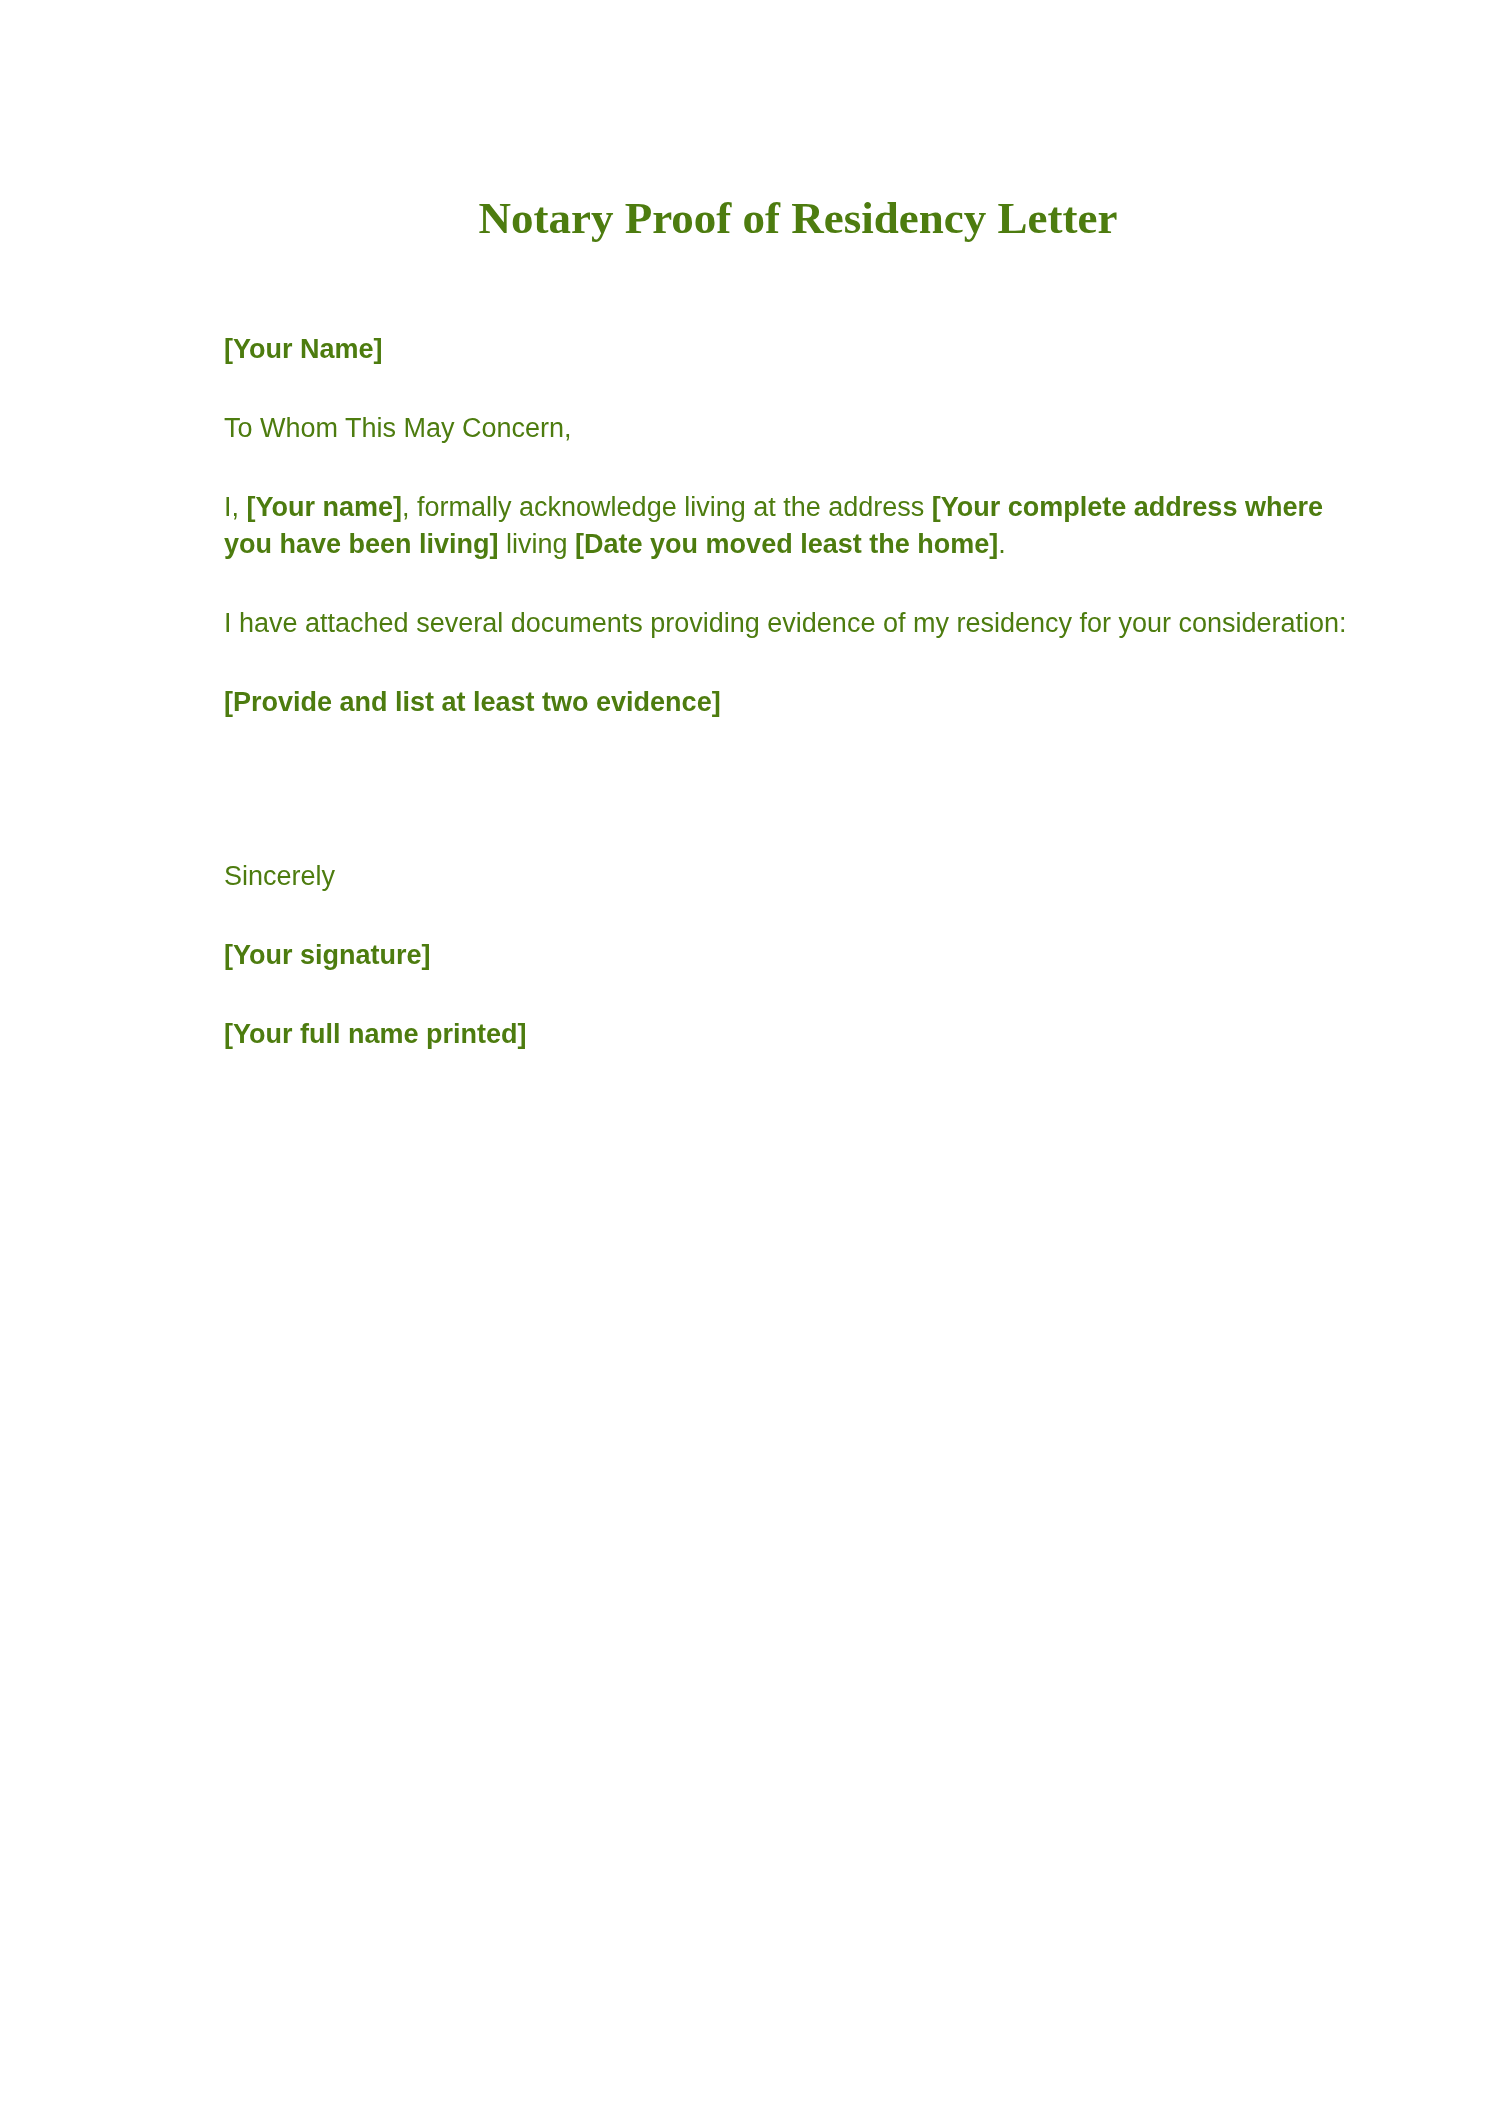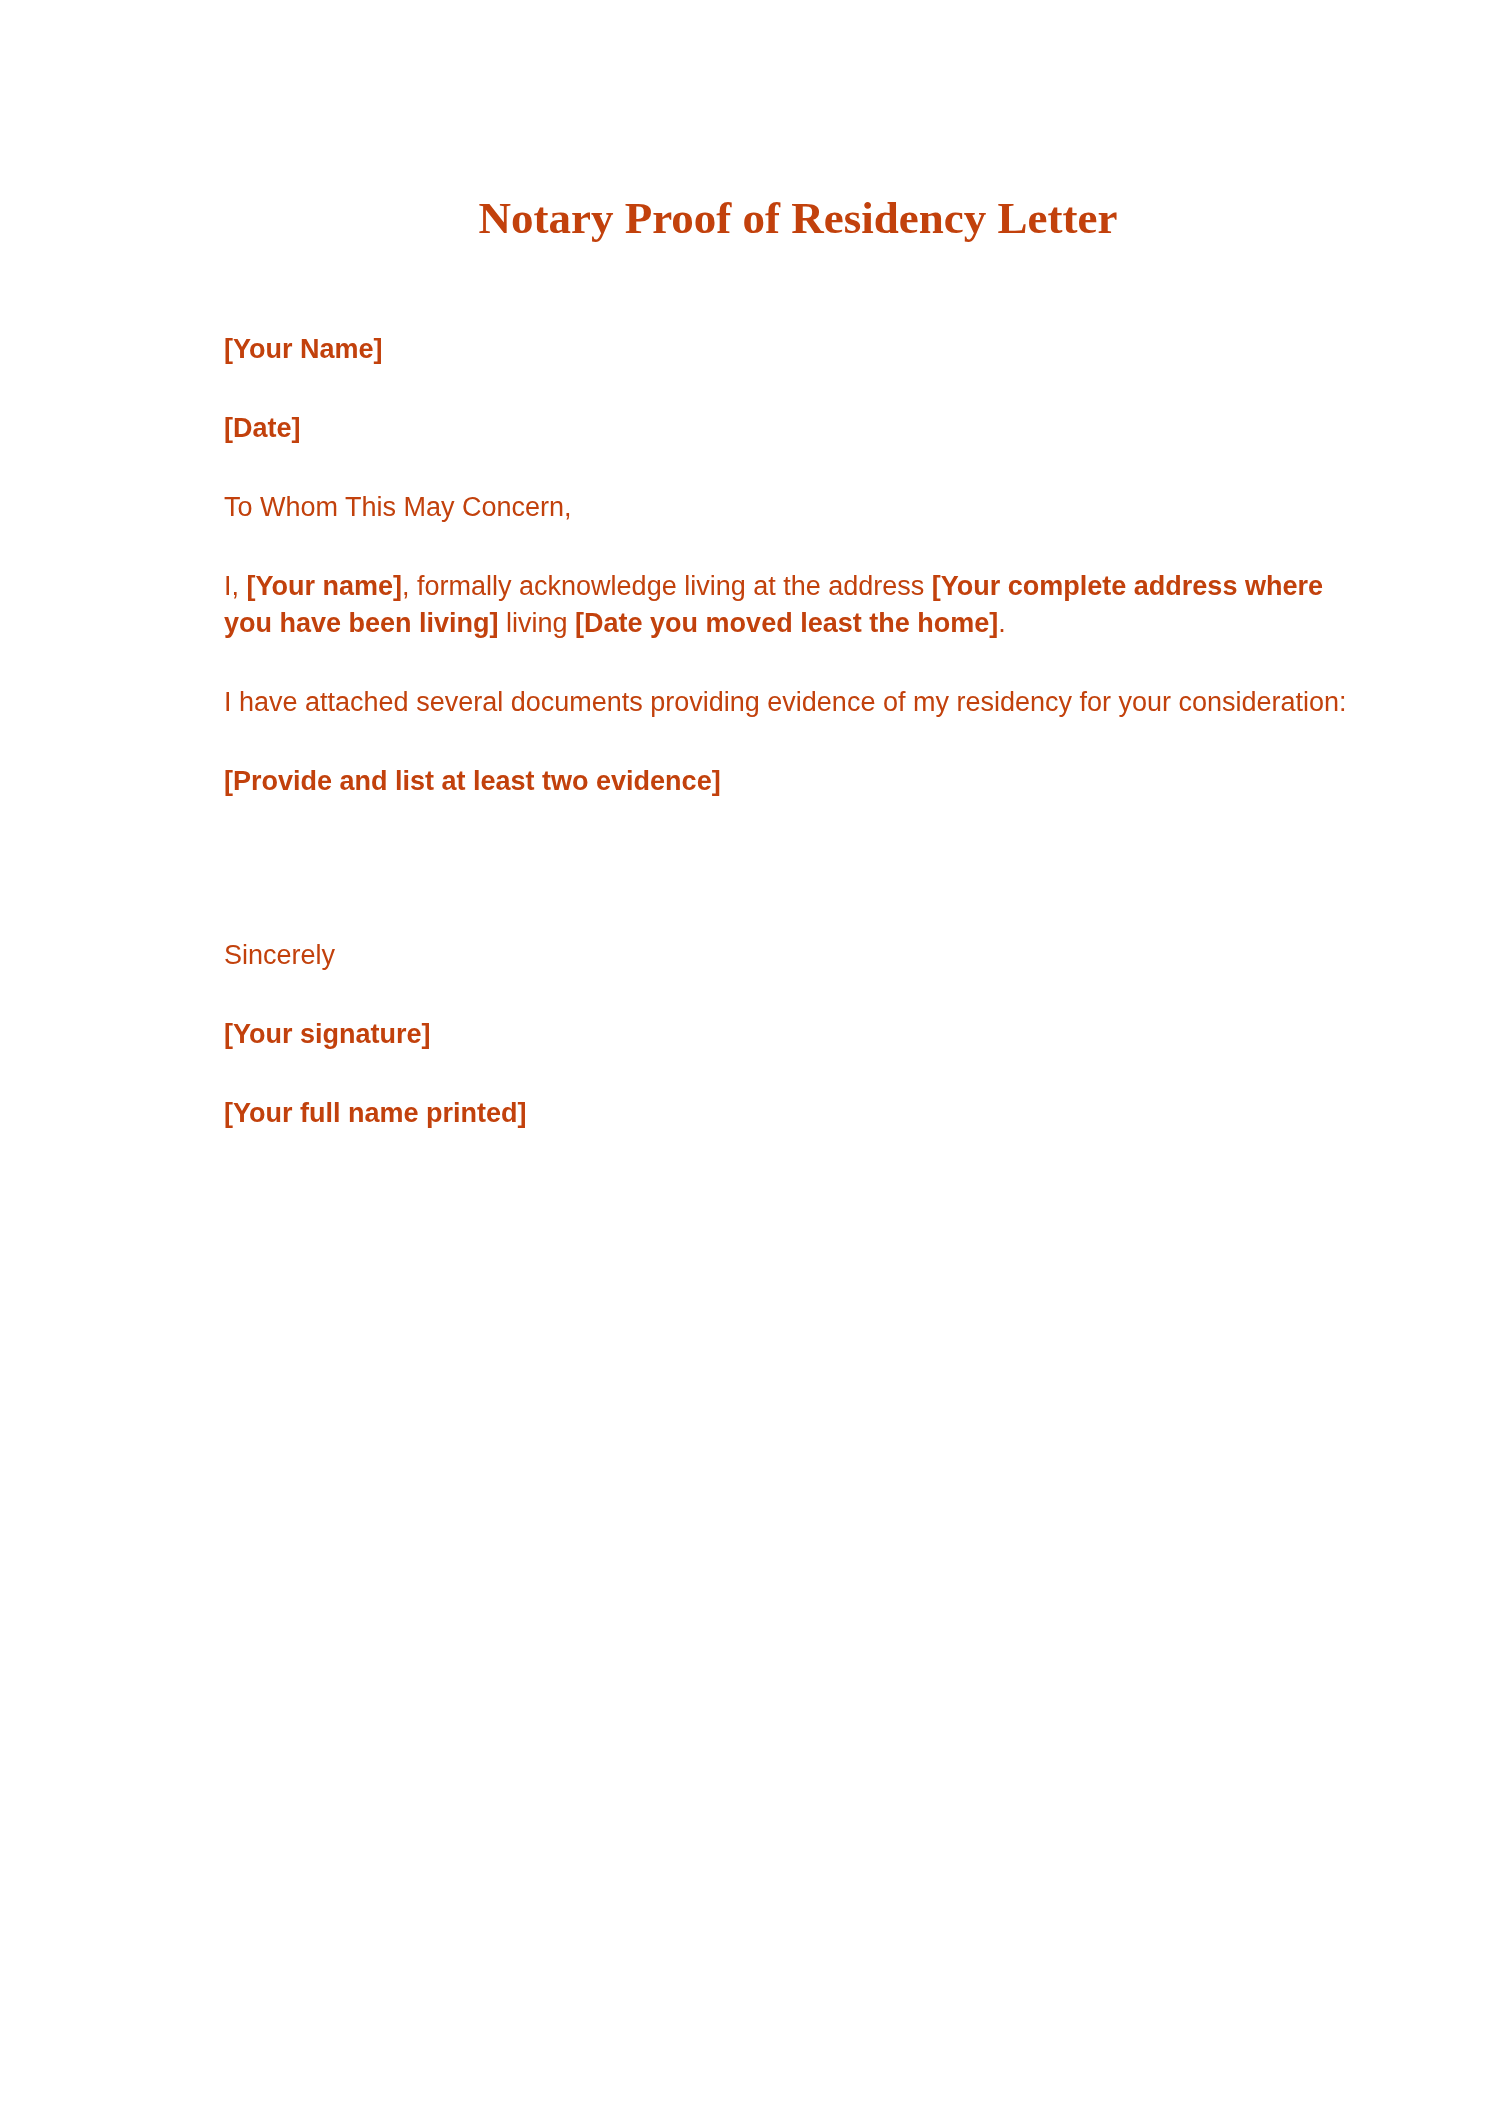--- a/index.html
+++ b/index.html
@@ -8,21 +8,21 @@
     background: #ffffff;
   }
   .page {
     position: relative;
     width: 1488px;
     height: 2104px;
     margin: 0 auto;
     background: #ffffff;
     box-sizing: border-box;
     padding: 192px 116px 0 224px;
-    color: #c2410c;
+    color: #4d7c0f;
     font-family: "Liberation Sans", sans-serif;
     font-size: 27px;
     line-height: 37px;
     overflow: hidden;
   }
   .title {
     font-family: "Liberation Serif", serif;
     font-weight: 700;
     font-size: 45px;
     line-height: 52px;
@@ -43,21 +43,20 @@
 </head>
 <body>
 
 <div class="page">
 
   <h1 class="title">Notary Proof of Residency Letter</h1>
 
   <p class="para b">[Your Name]</p>
 
 
-  <p class="para b">[Date]</p>
 
   <p class="para">To Whom This May Concern,</p>
 
   <p class="para"><span>I, </span><span class="b">[Your name]</span><span>, formally acknowledge living at the address </span><span class="b">[Your complete address where you have been living]</span><span> living </span><span class="b">[Date you moved least the home]</span><span>.</span></p>
 
   <p class="para">I have attached several documents providing evidence of my residency for your consideration:</p>
 
   <p class="para b">[Provide and list at least two evidence]</p>
 
   <div class="blank-line"></div>

